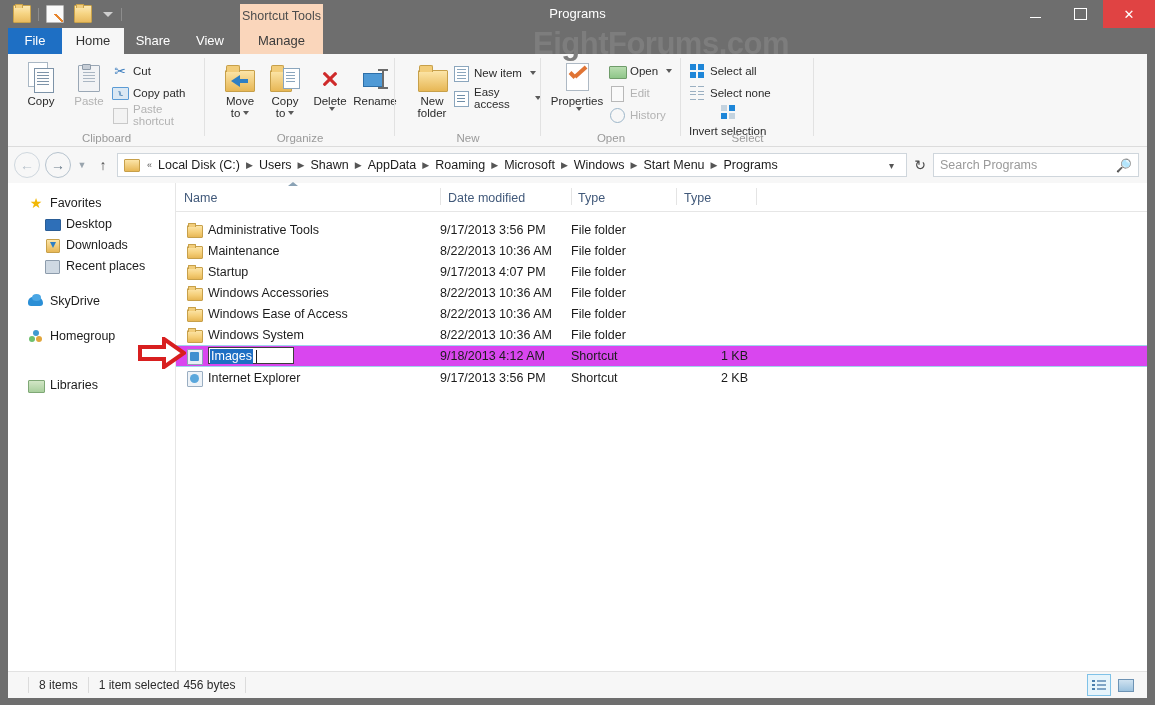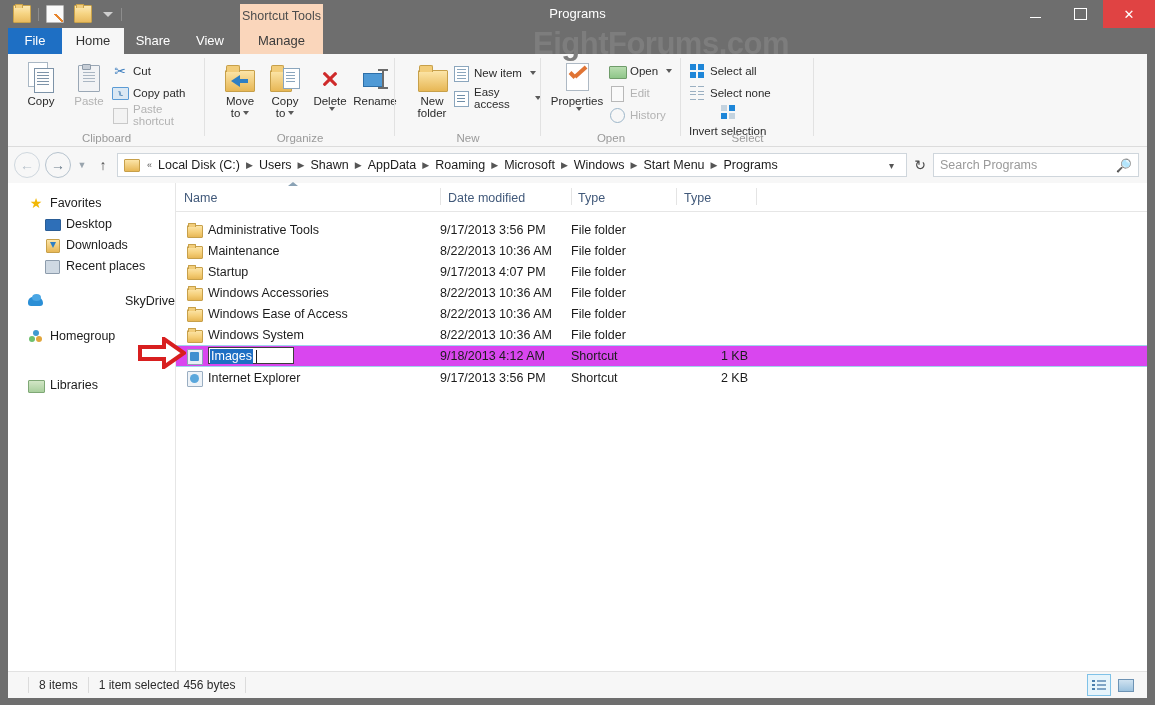--- a/index.html
+++ b/index.html
@@ -573,21 +573,21 @@
           </span>
         <span>Downloads</span>
       </div>
       <div class="nv" style="padding-left:36px;">
         <span class="nvi">
             <span class="i-recent"></span>
           </span>
         <span>Recent places</span>
       </div>
       <div class="spacer"></div>
-      <div class="nv" style="padding-left:20px;justify-content:space-between;">
+      <div class="nv" style="padding-left:20px;">
         <span class="nvi">
             <span class="i-sky"></span>
           </span>
         <span>SkyDrive</span>
       </div>
       <div class="spacer"></div>
       <div class="nv" style="padding-left:20px;">
         <span class="nvi">
             <span class="i-home"></span>
           </span>

